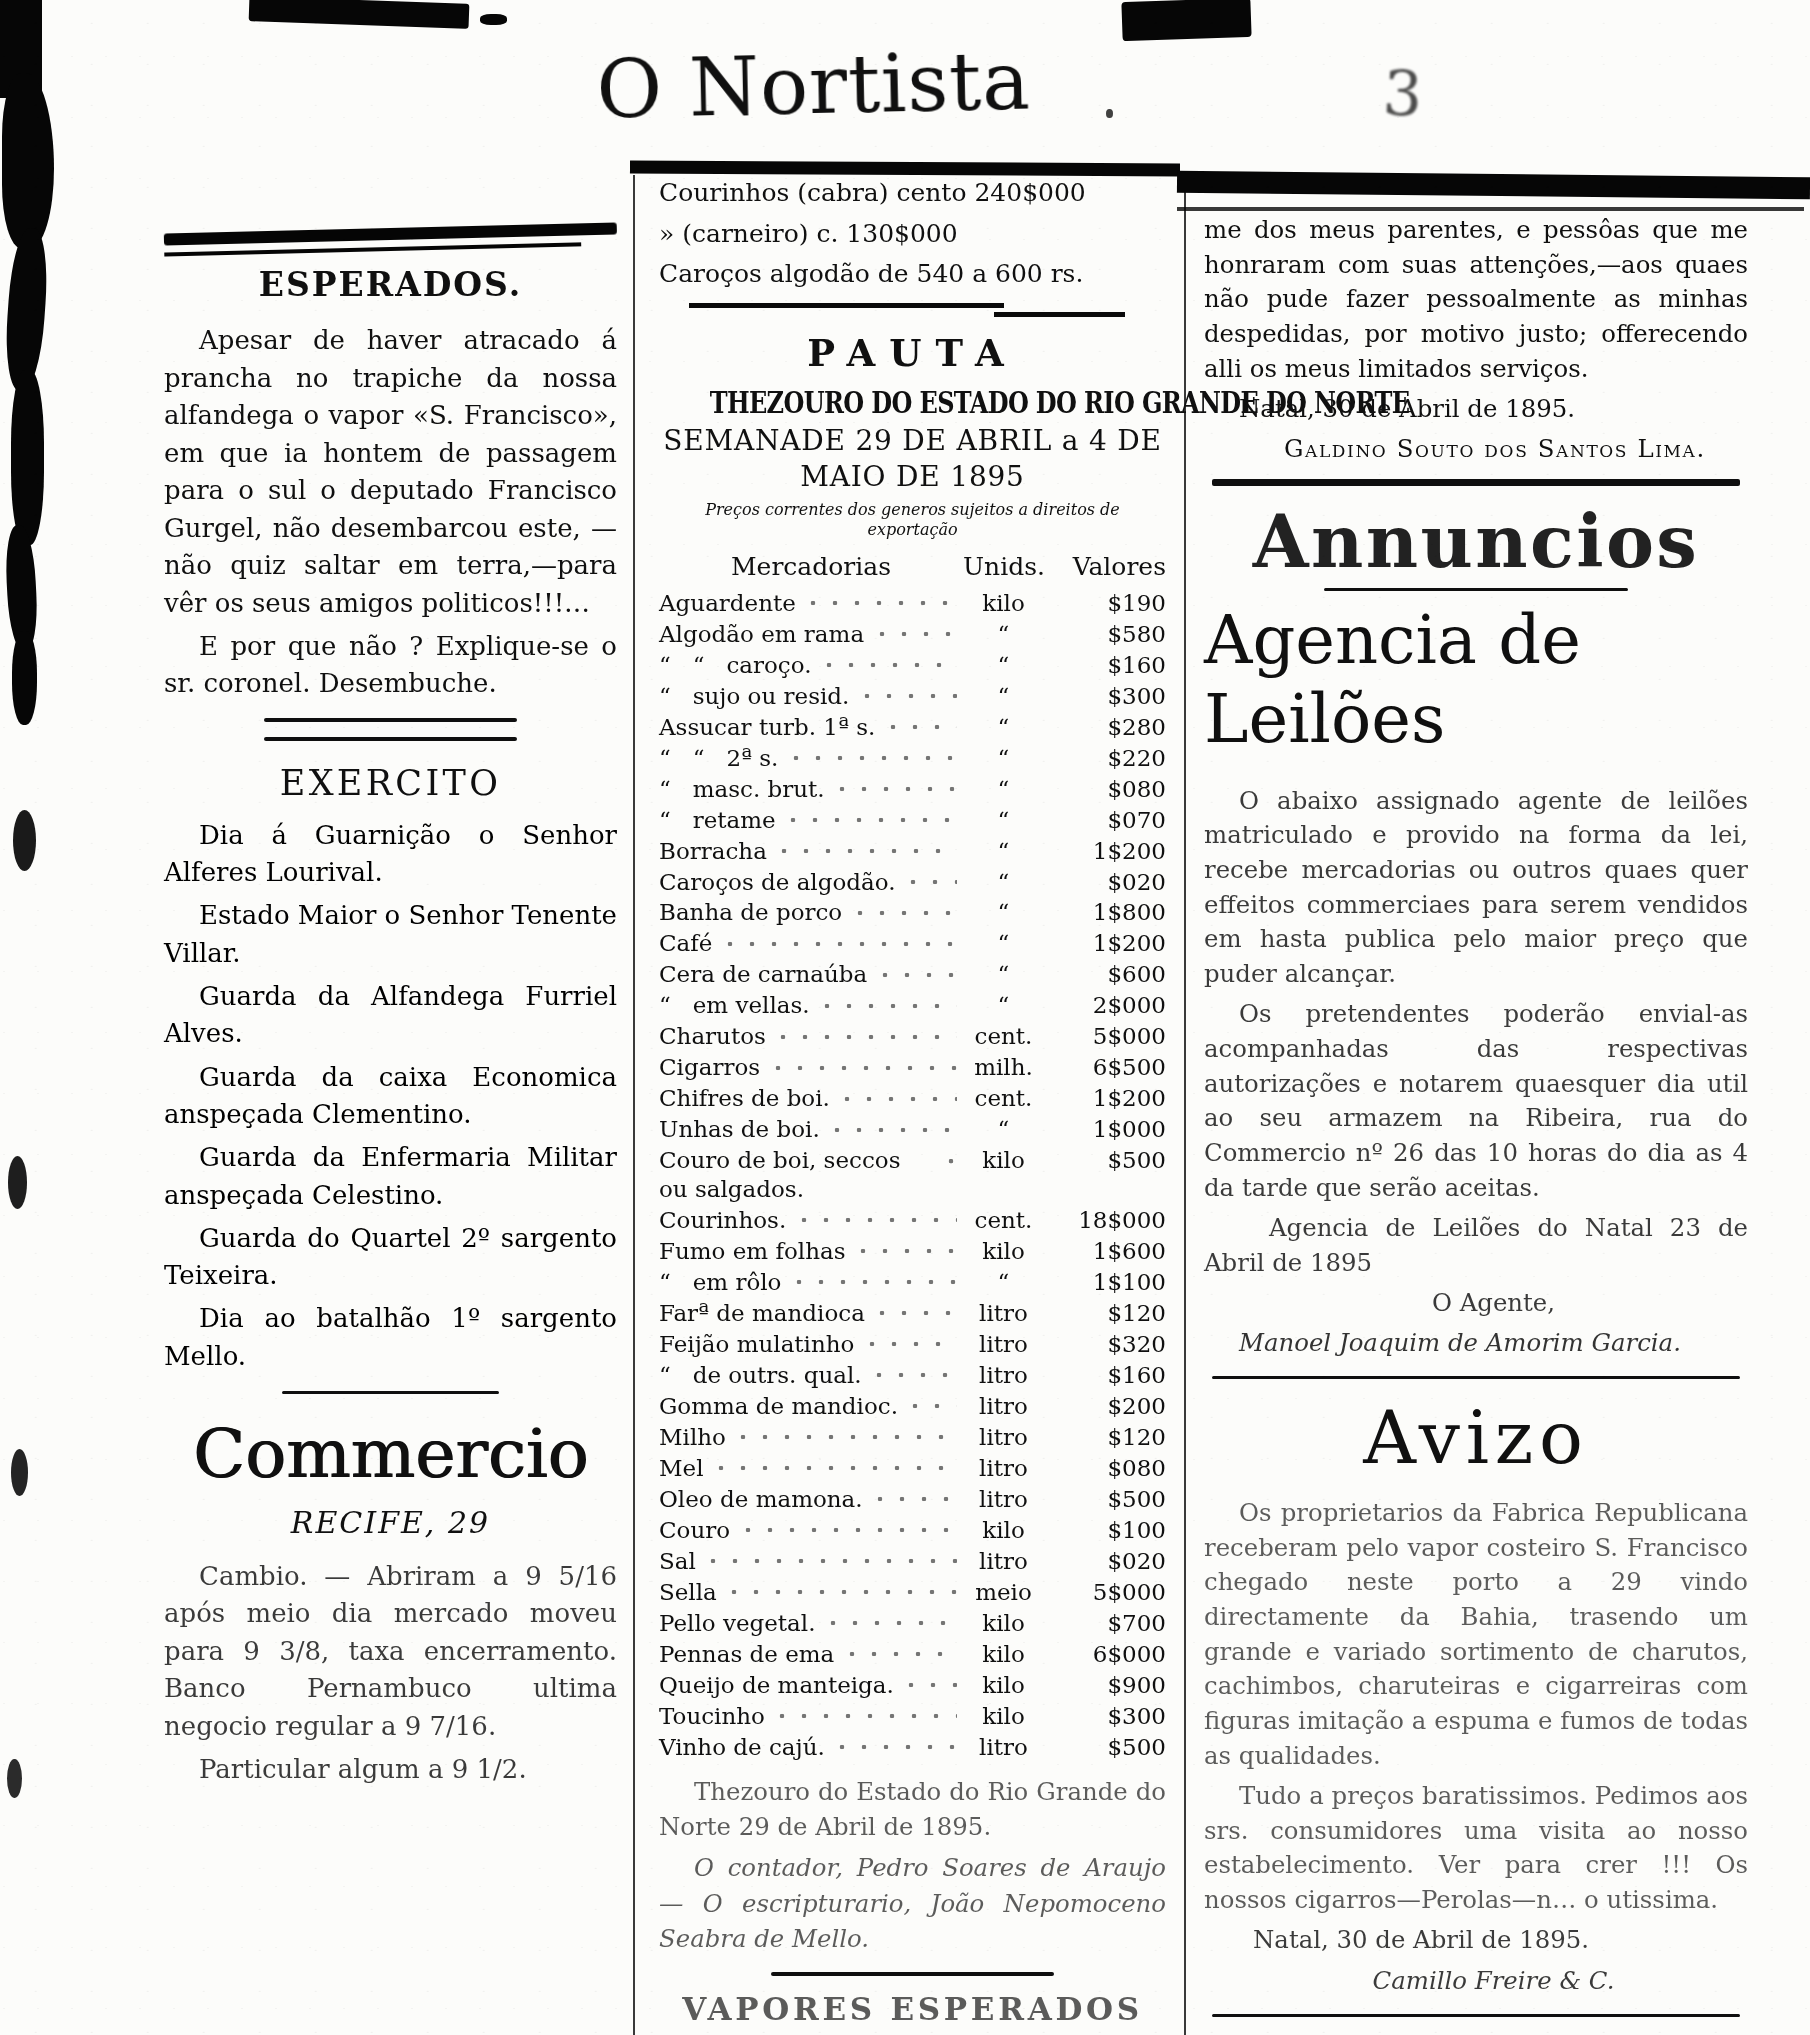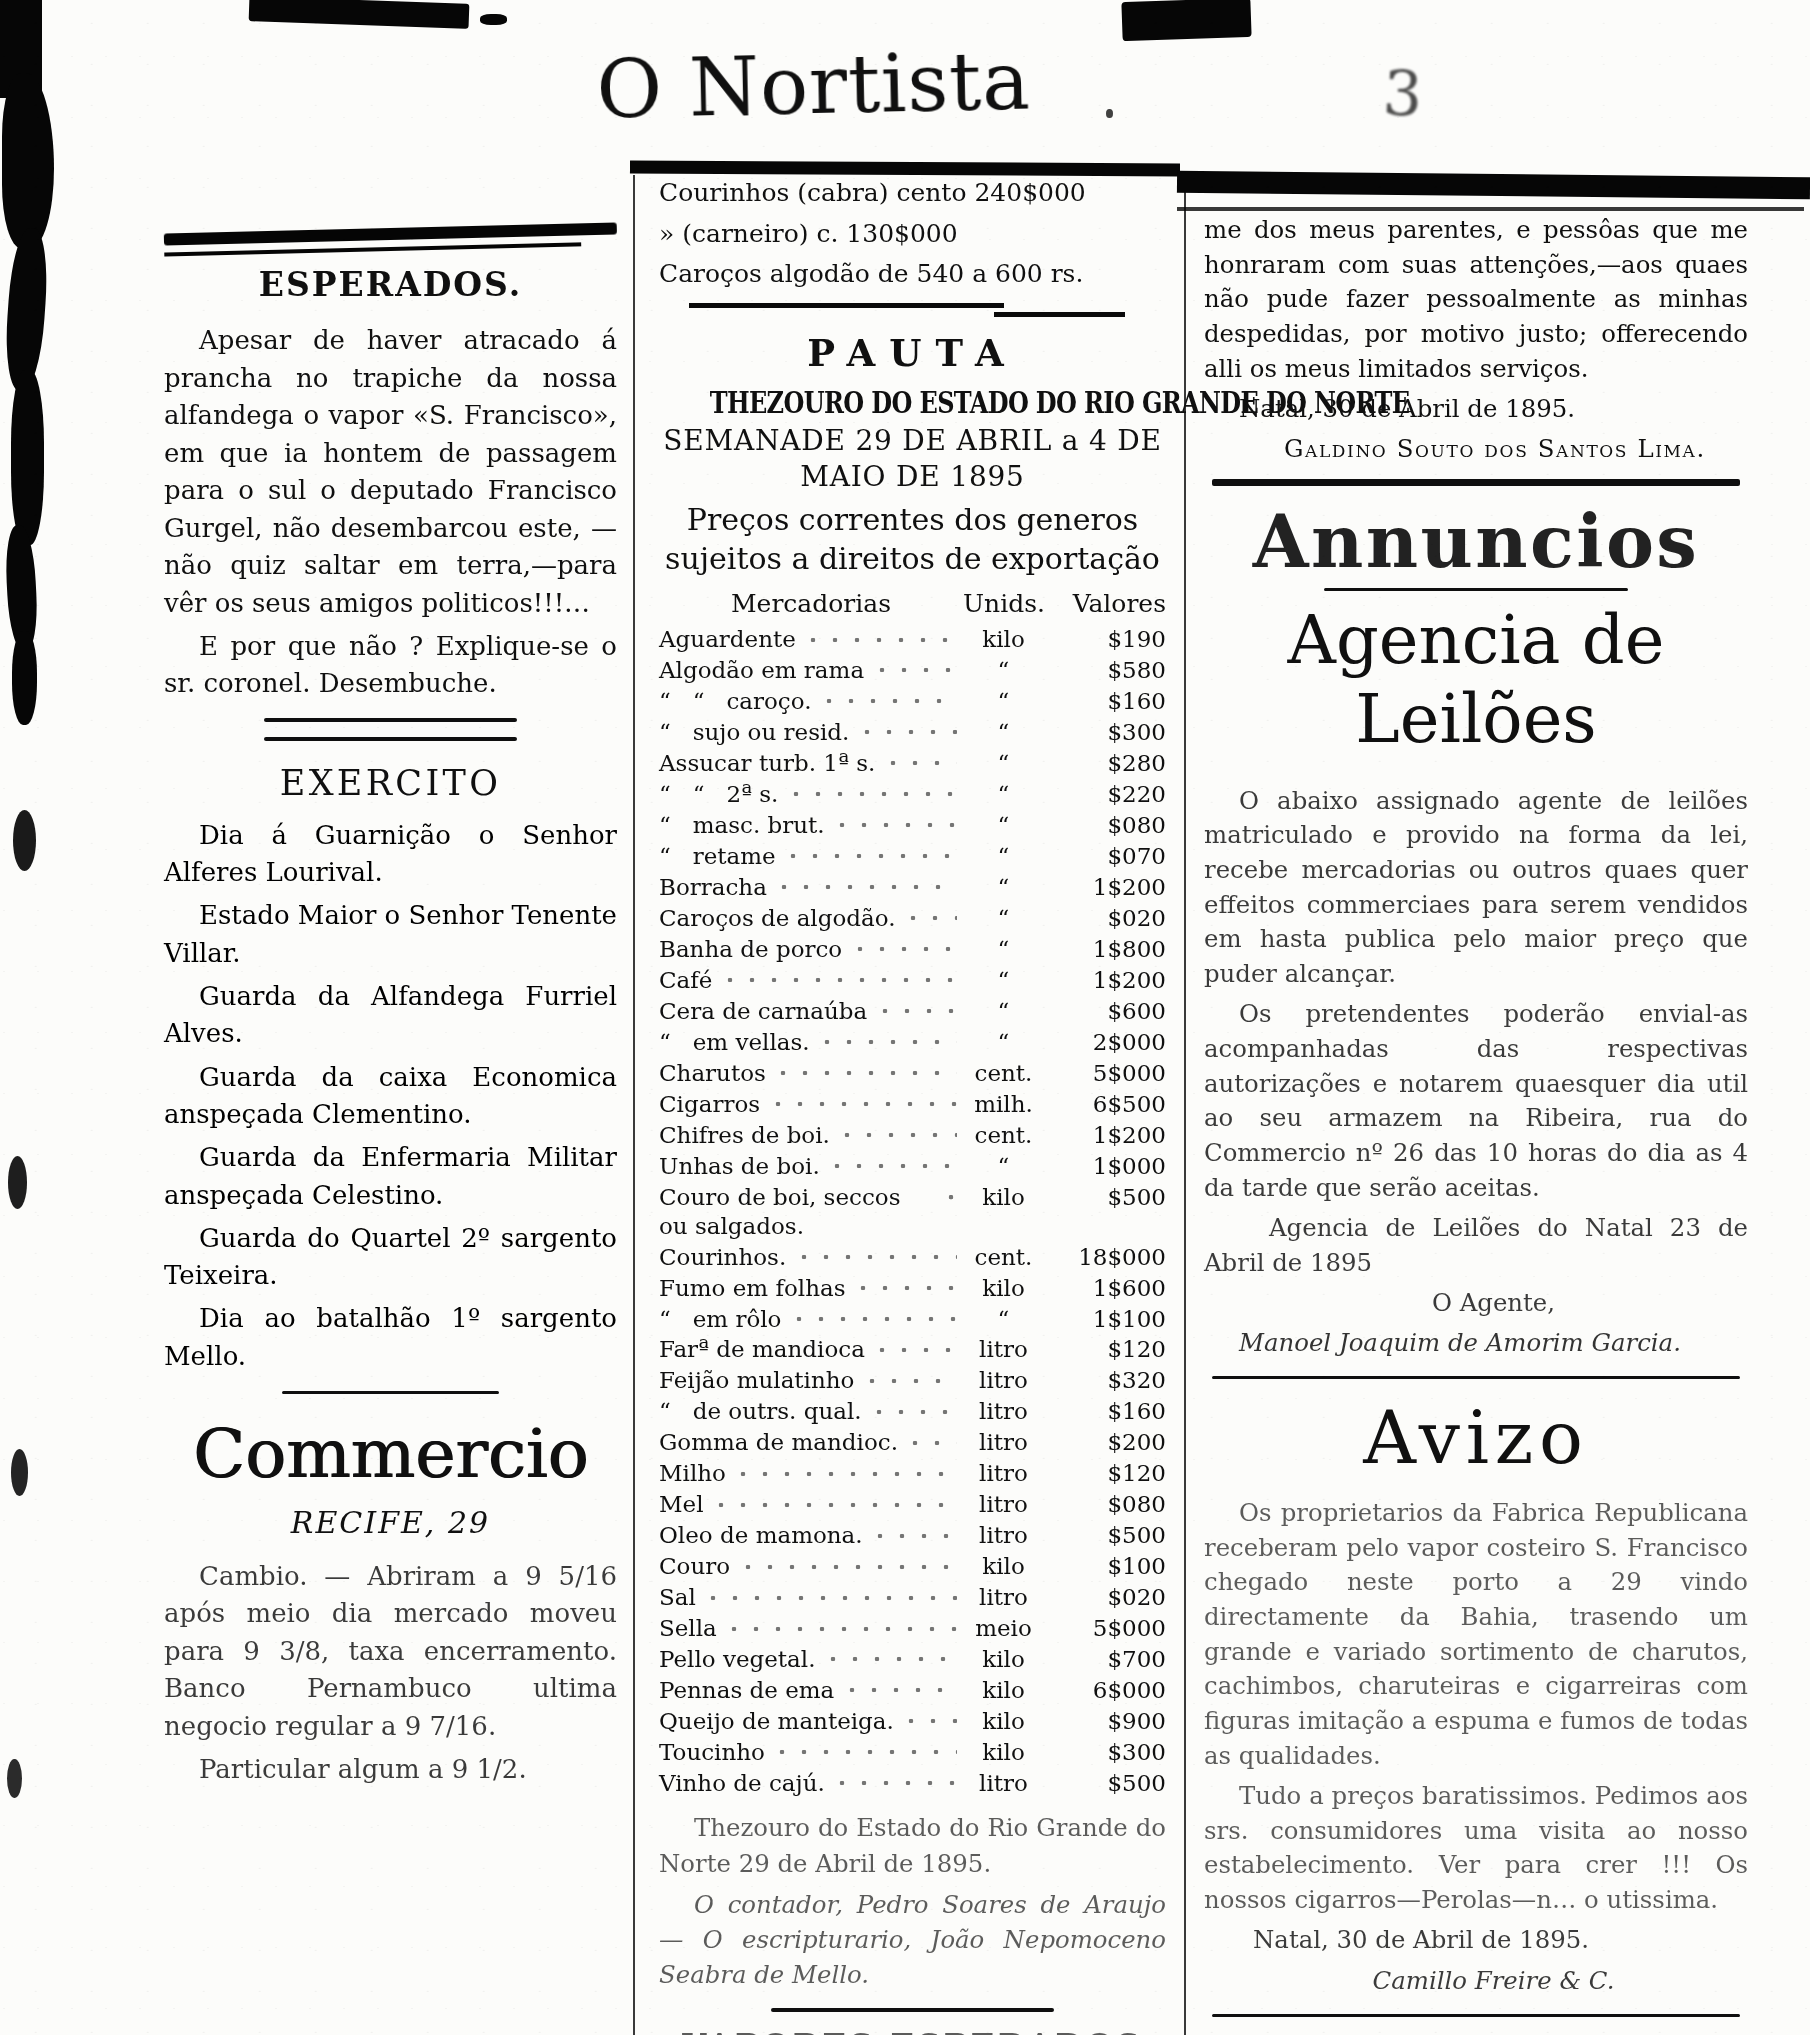--- a/index.html
+++ b/index.html
@@ -45,39 +45,39 @@
   .h-importante{text-align:center;font-size:33px;font-weight:bold;letter-spacing:2px;margin:10.6px 0 18px;filter:blur(0.2px);}
   .h-exercito{text-align:center;font-size:35px;letter-spacing:3.3px;margin:22px 0 14px;filter:blur(0.2px);}
   .h-commercio{text-align:center;font-size:68px;margin:19.5px 0 12.2px;filter:blur(0.3px);text-shadow:1.2px 0 0 #101010;}
   .recife{text-align:center;font-style:italic;font-size:30px;letter-spacing:2px;margin:0 0 18px;filter:blur(0.2px);}
   .priceline{font-size:26px;line-height:1.5;text-indent:0;white-space:nowrap;}
 
   .h-pauta{text-align:center;font-weight:bold;font-size:37px;letter-spacing:14px;margin:14px 0 10.6px;}
   .issuer{font-weight:bold;font-size:30px;white-space:nowrap;transform:scaleX(.80);transform-origin:center;
           text-align:center;letter-spacing:-0.8px;margin:0 0 2.4px;filter:blur(0.2px);}
   .period{text-align:center;font-size:28px;letter-spacing:0.8px;line-height:1.3;margin:0 0 4.1px;}
-  .pnote{text-align:center;font-size:30px;line-height:1.3;margin:0 0 11.4px;}
+  .pnote{text-align:center;font-style:italic;font-size:16px;line-height:1.3;margin:0 0 11.4px;}
   .thead{display:grid;grid-template-columns:minmax(0,1fr) 81px 122px;font-size:25px;margin-bottom:7.3px;}
   .thead .h1{text-align:center;}.thead .h2{text-align:center;}.thead .h3{text-align:right;}
   .trow{display:grid;grid-template-columns:minmax(0,1fr) 81px 122px;font-size:23px;line-height:1.26;
         align-items:baseline;margin-bottom:2px;}
   .cell-name{display:flex;align-items:baseline;min-width:0;}
   .cell-name .nm{white-space:pre-wrap;}
   .dots{flex:1 0 16.3px;height:.85em;margin:0 6.5px;opacity:.6;
     background-image:radial-gradient(circle,#1b1b1b 2px,transparent 2.6px);
     background-size:22px 12.2px;background-repeat:repeat-x;background-position:left 80%;}
   .cell-unit{text-align:center;}
   .cell-val{text-align:right;white-space:nowrap;}
   .sig p{font-size:24.4px;line-height:1.45;}
   .h-vapores{text-align:center;font-size:31px;font-weight:bold;letter-spacing:3.7px;margin:12.2px 0 9.8px;}
 
   .galdino{font-variant:small-caps;letter-spacing:1.6px;padding-left:45px;text-indent:0;}
   .h-annuncios{text-align:center;font-size:72px;font-weight:bold;letter-spacing:2.4px;margin:11.4px 0 4.1px;
                filter:blur(0.7px);opacity:.92;}
-  .h-agencia{text-align:center;font-size:67px;line-height:1.18;margin:9.8px 0 24.4px;filter:blur(0.3px);}
+  .h-agencia{text-align:left;font-size:67px;line-height:1.18;margin:9.8px 0 24.4px;filter:blur(0.3px);}
   .agent-label{text-align:center;text-indent:0;}
   .agent-name{font-style:italic;text-indent:0;filter:blur(0.3px);opacity:.85;}
   .h-avizo{text-align:center;font-size:73px;letter-spacing:5.7px;margin:9.8px 0 16.3px;filter:blur(0.3px);}
   .camillo{font-style:italic;text-align:center;text-indent:0;}
   .h-mobilia{text-align:center;font-size:70px;letter-spacing:2.4px;margin:12.2px 0 19px;filter:blur(0.7px);opacity:.88;}
 </style>
 </head>
 <body>
 
 <div class="page">

